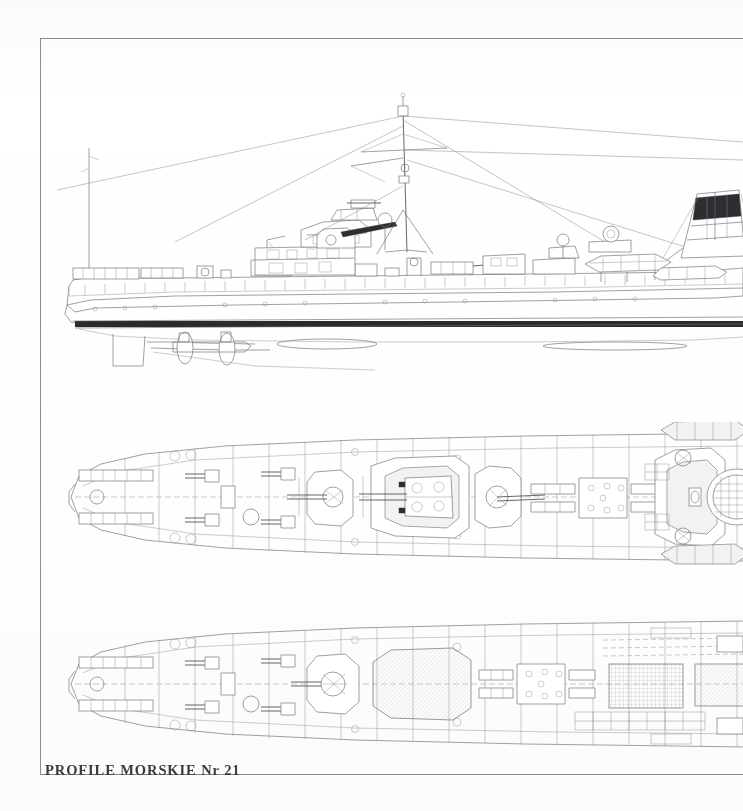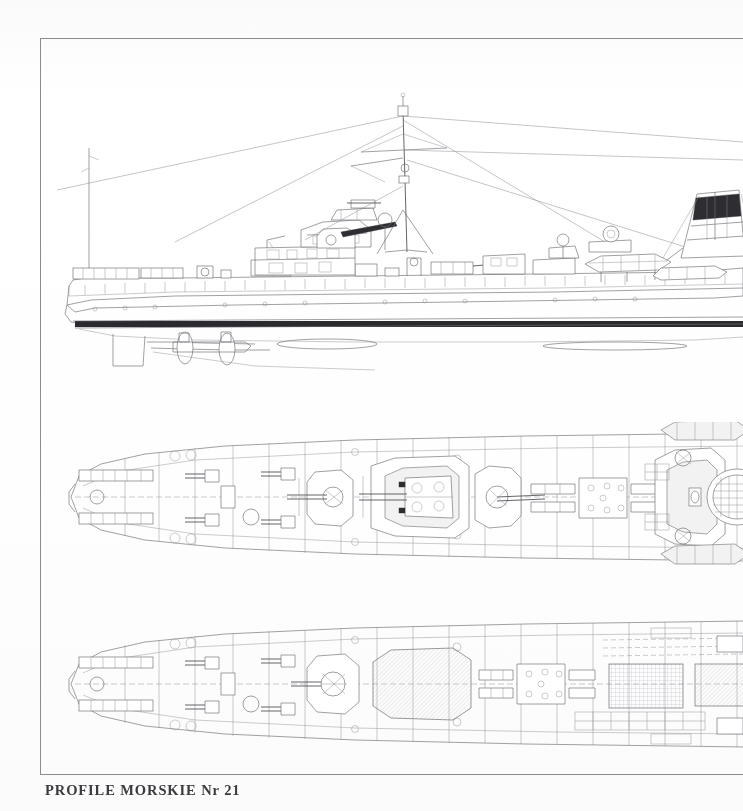--- a/index.html
+++ b/index.html
@@ -27,21 +27,21 @@
     width:703px;height:737px;
     border-left:1.4px solid #8b8b90;
     border-top:1.4px solid #8b8b90;
     border-bottom:1.4px solid #8b8b90;
     border-right:none;
     box-sizing:border-box;
     background:transparent;
   }
   #caption{
     position:absolute;
-    left:45px;top:782px;
+    left:45px;top:762px;
     font-family:"Liberation Serif", serif;
     font-weight:bold;
     font-size:14.5px;
     letter-spacing:0.9px;
     color:#3b3b3f;
     white-space:nowrap;
   }
   .drawing{position:absolute;left:0;top:0;}
   svg{display:block;}
   .ln{fill:none;stroke:#6e6e74;stroke-width:0.65;}

